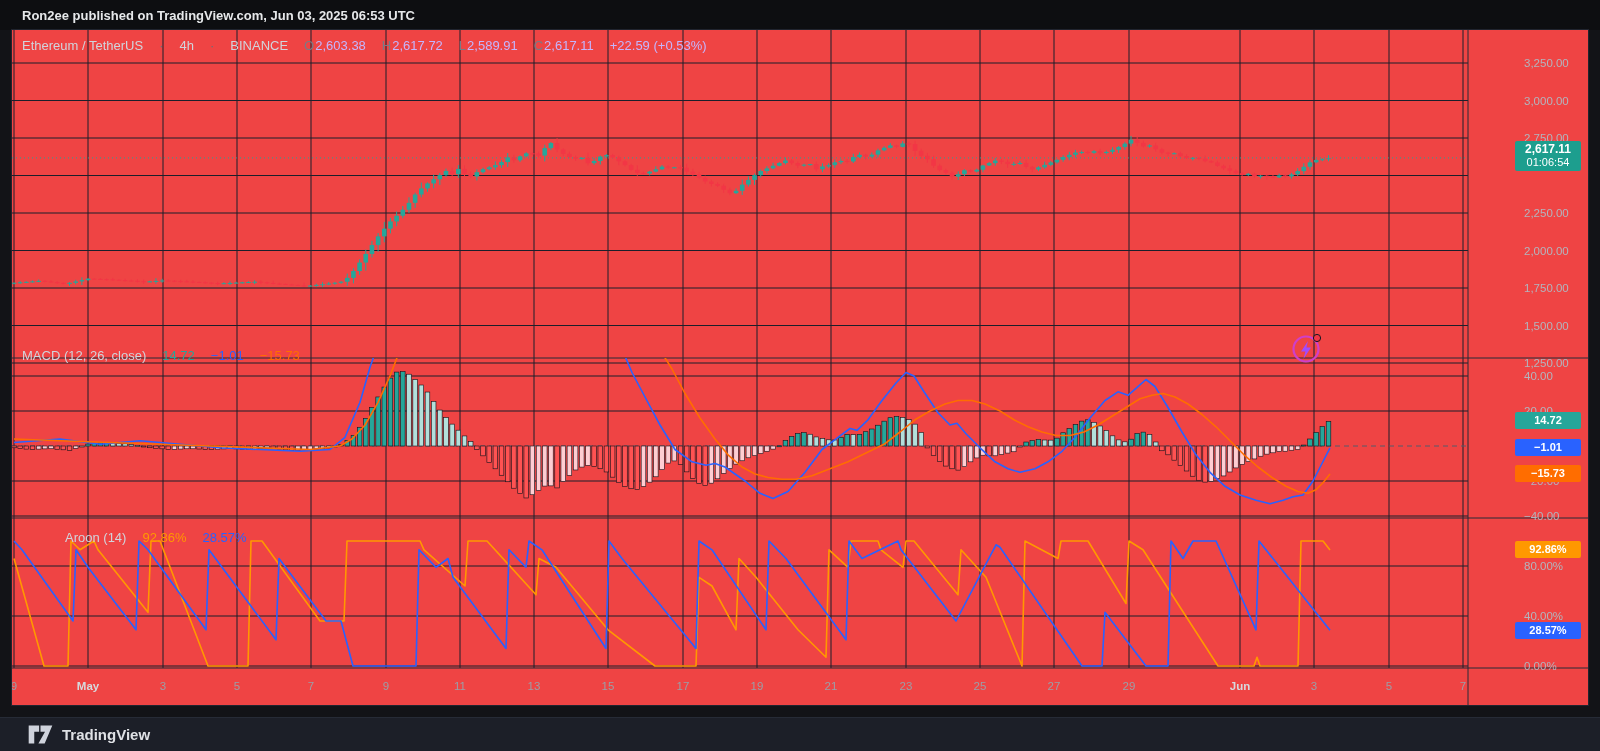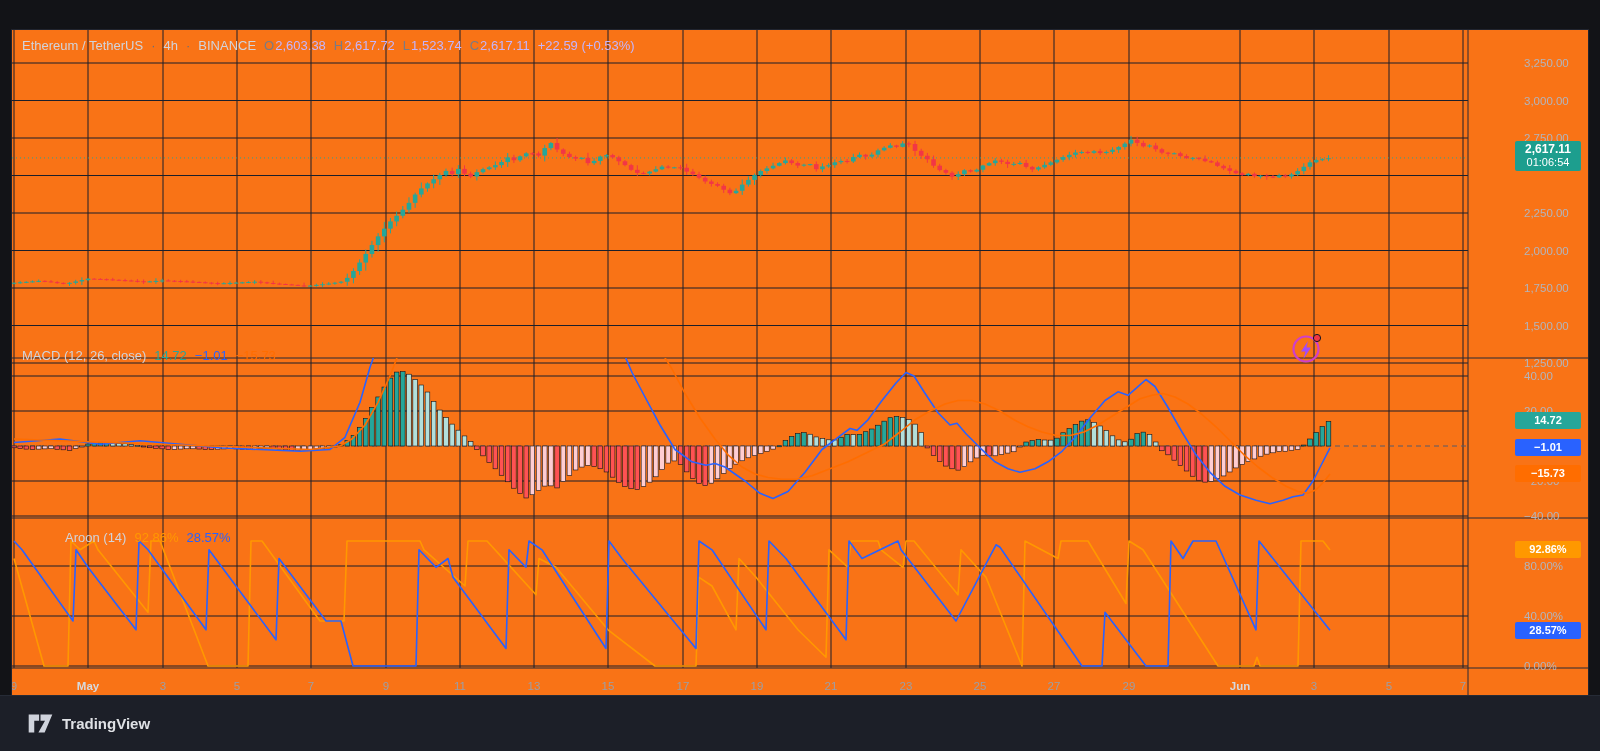--- a/index.html
+++ b/index.html
@@ -2,42 +2,45 @@
 <html><head>
 <meta charset="utf-8">
 <style>
   html,body{margin:0;padding:0;background:#121317;}
   .page{position:relative;width:1600px;height:751px;background:#121317;
         font-family:"Liberation Sans",sans-serif;overflow:hidden;}
   .hdr{position:absolute;top:0;left:0;width:100%;height:30px;background:#0d0e11;
        display:flex;align-items:center;padding-left:22px;box-sizing:border-box;
        color:#e6e8ea;font-size:13px;font-weight:700;}
   .frame{position:absolute;left:12px;top:30px;width:1576px;height:675px;
-         background:#f97316;box-shadow:0 0 0 1px #20242f;}
-  .legend{position:absolute;display:flex;align-items:flex-start;gap:8px;font-size:13px;
+         background:#ef4444;box-shadow:0 0 0 1px #20242f;}
+  .legend{position:absolute;display:flex;align-items:flex-start;gap:16px;font-size:13px;
           color:#d1d4dc;white-space:nowrap;z-index:5;}
   .legend .sep{color:#6a6e79;}
   .legend .ohlc-k{color:#787b86;margin-right:1px;}
   .legend .up{color:#c4b5fd;}
   .badge{position:absolute;left:1515px;min-width:66px;box-sizing:border-box;border-radius:2px;
          color:#fff;font-size:11px;font-weight:700;text-align:center;padding:2px 5px;
          line-height:13px;z-index:6;}
   .badge .sub{font-weight:400;font-size:11px;}
   .axis-col{position:absolute;left:1468px;top:30px;width:120px;height:675px;z-index:4;}
-  .ftr{position:absolute;left:0;bottom:0;width:100%;height:56px;background:#1c1f28;
+  .ftr{position:absolute;left:0;bottom:0;width:100%;height:34px;background:#1c1f28;
        border-top:1px solid #262b36;display:flex;align-items:center;gap:9px;
        padding-left:28px;box-sizing:border-box;color:#dfe1e5;font-size:15px;font-weight:700;}
   .boost{position:absolute;left:1290px;top:331px;width:34px;height:34px;z-index:7;cursor:pointer;}
   svg text{font-family:"Liberation Sans",sans-serif;}
 </style>
 </head>
 <body>
 
 <div class="page">
 
+  <div class="hdr">
+    <span>Ron2ee published on TradingView.com, Jun 03, 2025 06:53 UTC</span>
+  </div>
 
   <div class="frame">
     <svg id="chart-canvas" width="1576" height="675" viewBox="0 0 1576 675">
         <defs>
           <clipPath id="clipP">
             <rect x="0" y="0" width="1456" height="328"></rect>
           </clipPath>
           <clipPath id="clipM">
             <rect x="0" y="328" width="1456" height="160"></rect>
           </clipPath>
@@ -784,21 +787,21 @@
   <div class="axis-col"></div>
 
   <div class="legend" style="left:22px;top:38px;">
     <span>Ethereum / TetherUS</span>
     <span class="sep">·</span>
     <span>4h</span>
     <span class="sep">·</span>
     <span>BINANCE</span>
     <span><span class="ohlc-k">O</span><span class="up">2,603.38</span></span>
     <span><span class="ohlc-k">H</span><span class="up">2,617.72</span></span>
-    <span><span class="ohlc-k">L</span><span class="up">1,523.74</span></span>
+    <span><span class="ohlc-k">L</span><span class="up">2,589.91</span></span>
     <span><span class="ohlc-k">C</span><span class="up">2,617.11</span></span>
     <span class="up">+22.59 (+0.53%)</span>
   </div>
 
   <div class="legend" style="left:22px;top:348px;">
     <span>MACD (12, 26, close)</span>
     <span style="color: rgb(38, 166, 154);">14.72</span>
     <span style="color: rgb(41, 98, 255);">−1.01</span>
     <span style="color: rgb(255, 109, 0);">−15.73</span>
   </div>

